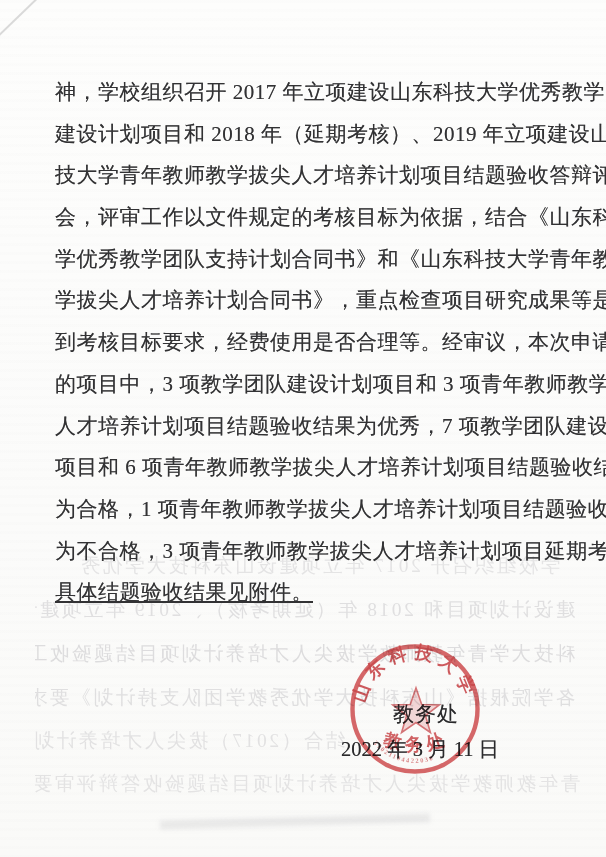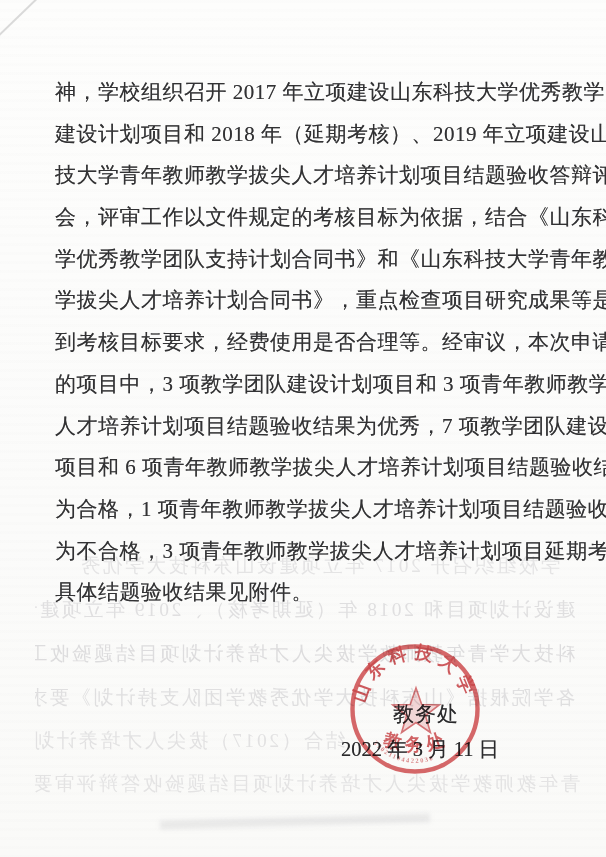--- a/index.html
+++ b/index.html
@@ -23,21 +23,21 @@
   .body-text{
     position:absolute;left:55px;top:72px;width:500px;
     font-size:21px;line-height:41.7px;color:#323234;
     letter-spacing:.5px;
     text-shadow:0 0 .4px rgba(40,40,40,.55);
   }
   .bline{
     height:41.7px;white-space:nowrap;
     text-align:justify;text-align-last:justify;
   }
-  .bline.no-just{text-align:center;text-align-last:left;}
+  .bline.no-just{text-align:center;text-align-last:left;text-decoration:underline;}
   
   .bleed{
     position:absolute;height:24px;overflow:hidden;
     font-size:19.5px;letter-spacing:2.5px;white-space:nowrap;
     color:#c6c5c8;opacity:.55;transform:scaleX(-1);
     filter:blur(.5px);
   }
   .bleed.b1{left:80px;top:552px;width:480px;opacity:.42;}
   .bleed.b2{left:35px;top:596px;width:540px;opacity:.5;}
   .bleed.b3{left:35px;top:640px;width:540px;opacity:.55;}

